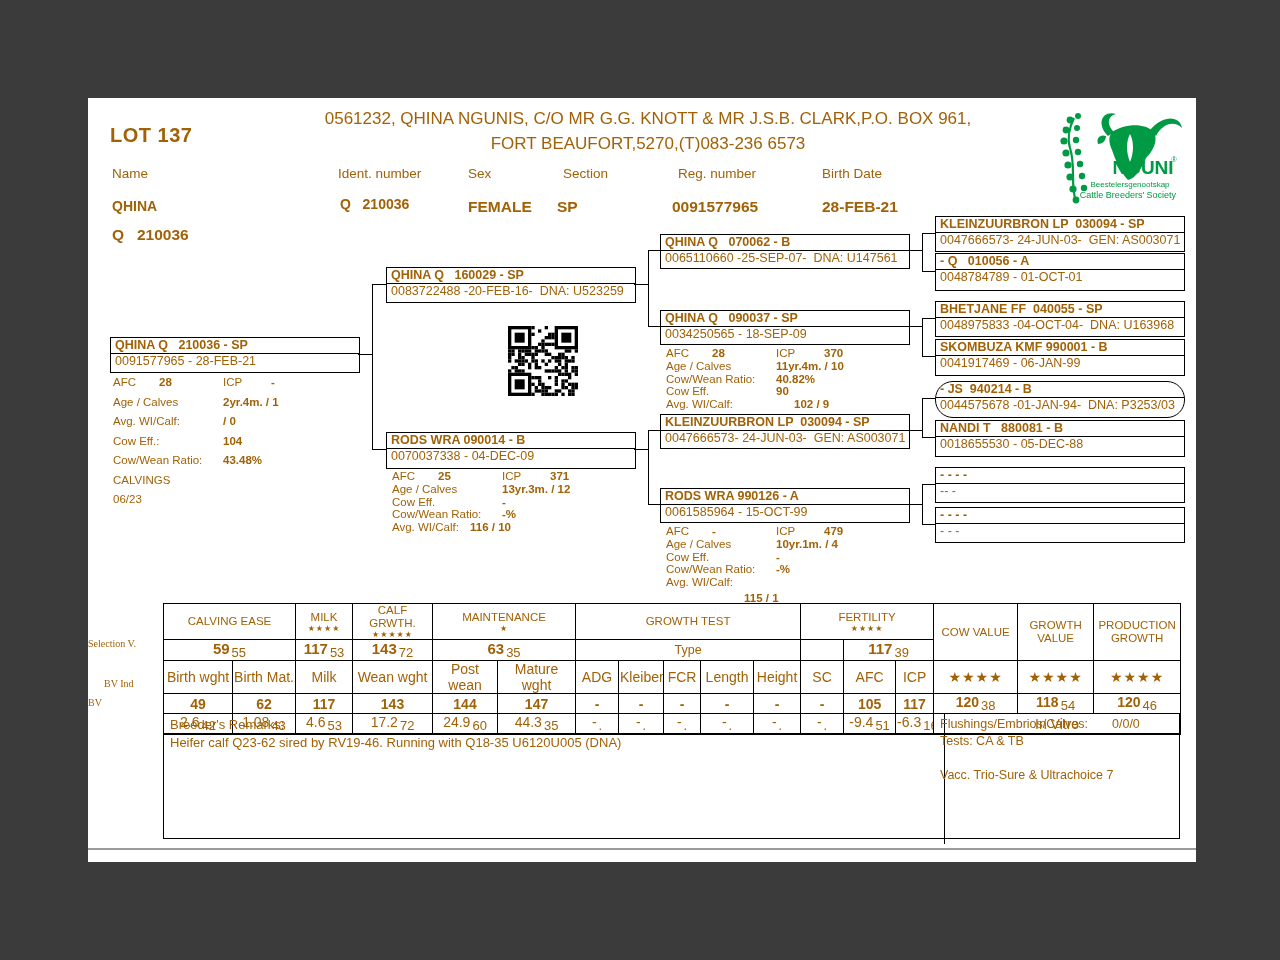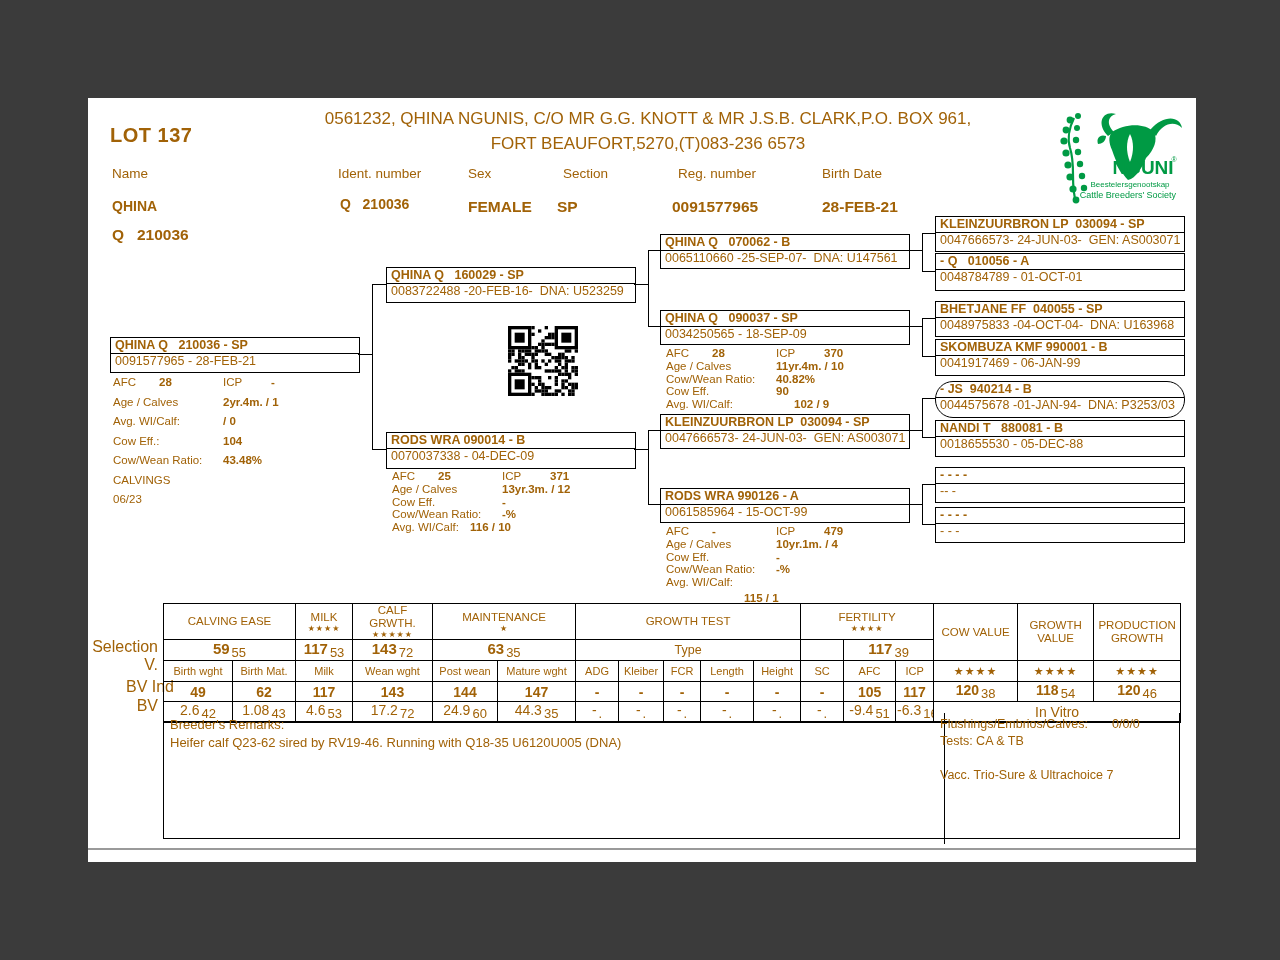--- a/index.html
+++ b/index.html
@@ -29,29 +29,29 @@
   .stats .icp-v{position:absolute;left:158px;font-weight:bold;}
   
   .hl,.vl{position:absolute;background:#000;}
   .hl{height:1px;} .vl{width:1px;}
   
   table.perf{position:absolute;left:75px;top:505px;border-collapse:collapse;table-layout:fixed;width:1017px;
     font-size:13px;}
   table.perf td{border:1px solid #000;text-align:center;vertical-align:middle;padding:0 1px;overflow:hidden;}
   table.perf tr.r1 td{height:32px;font-size:11.5px;line-height:13px;}
   table.perf tr.r2 td{height:20px;}
-  table.perf tr.r3 td{height:20px;font-size:11px;margin-top:16px;}
+  table.perf tr.r3 td{height:20px;font-size:14px;margin-top:16px;}
   table.perf tr.r4 td{height:19px;font-weight:bold;font-size:14px;}
   table.perf tr.r5 td{height:19px;font-size:14px;border-bottom:2px solid #000;}
   .stars{font-size:8px;letter-spacing:1px;line-height:9px;}
   .selv{font-weight:bold;font-size:15px;}
   sub.ss{font-size:13px;font-weight:normal;vertical-align:-3px;padding-left:2px;}
   td.vhead{font-size:12px;line-height:13px;}
   td.leftcell{text-align:left;padding-left:5px;border-bottom:2px solid #000;}
-  .rowlab{position:absolute;font-size:16px;text-align:right;width:70px;}
+  .rowlab{position:absolute;font-size:10px;width:70px;font-family:Liberation Serif, serif;}
   
   .remarks{position:absolute;left:75px;top:615px;width:1015px;height:125px;border:1px solid #000;border-top:none;}
   .remarks-inner{position:absolute;left:0;top:0;width:768px;height:125px;border-right:1px solid #000;
     padding:3px 6px;font-size:13px;line-height:18px;}
   .repro{position:absolute;left:770px;top:0;width:245px;height:125px;padding:3px 6px;font-size:12.5px;line-height:17px;}
   .repro .rv{position:absolute;left:178px;top:3px;}
   .grayline{position:absolute;left:0;top:750px;width:1108px;height:2px;background:#9a9a9a;}
   .logo{position:absolute;left:958px;top:8px;width:142px;height:104px;}
 </style>
 </head>

